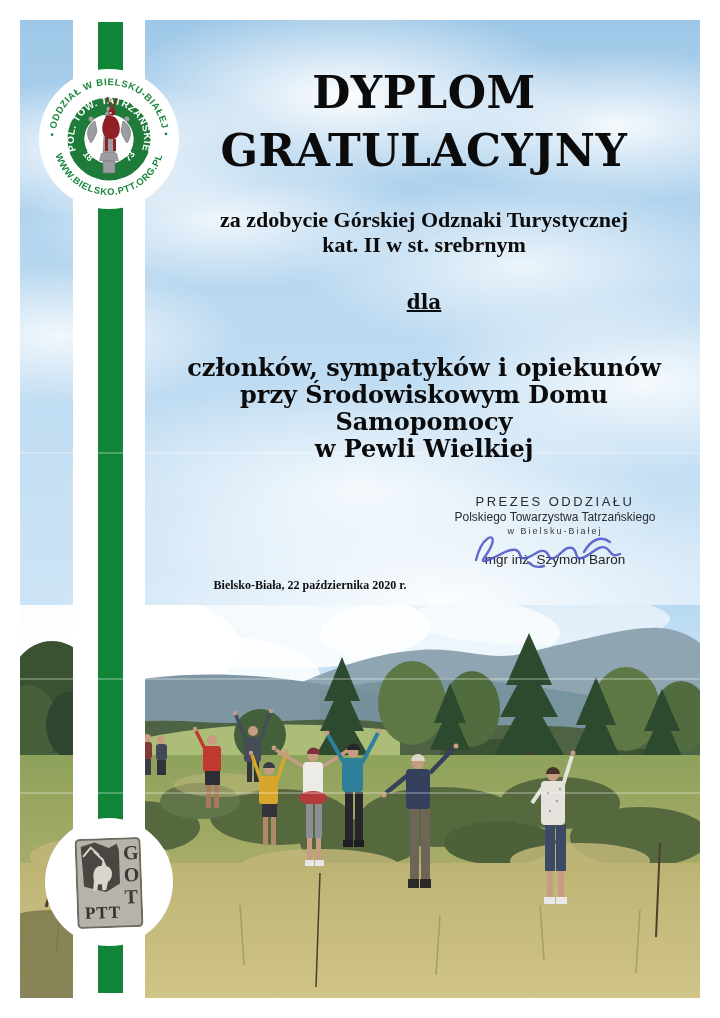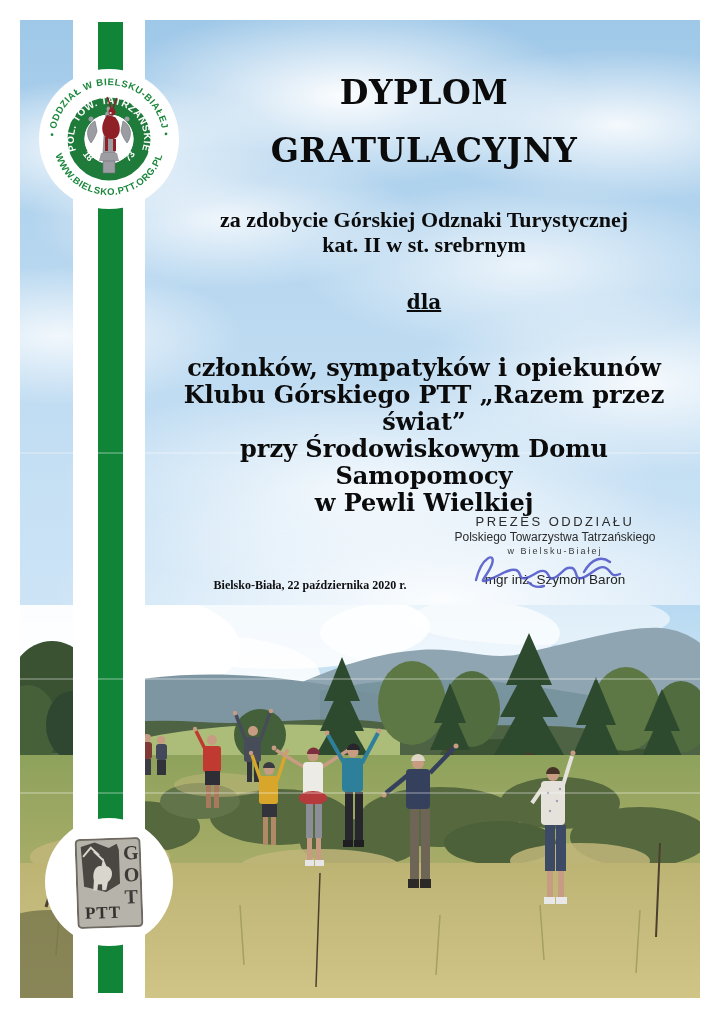--- a/index.html
+++ b/index.html
@@ -29,26 +29,26 @@
   
   .band{position:absolute;left:53px;top:0;width:72px;height:978px;background:#ffffff;z-index:4;}
   .green-stripe{position:absolute;left:78px;top:2px;width:25px;height:971px;background:#108538;z-index:5;}
   .circle-top{position:absolute;left:19px;top:49px;width:140px;height:140px;z-index:7;}
   .circle-bottom{position:absolute;left:25px;top:798px;width:128px;height:128px;border-radius:50%;
       background:#ffffff;z-index:7;}
   .got-badge{position:absolute;left:56px;top:818px;width:66px;height:90px;transform:rotate(-2deg);z-index:8;}
 
   
   .text-col{position:absolute;left:128px;width:552px;text-align:center;color:#0b0b0c;z-index:9;}
-  .title{top:44px;font-weight:700;font-size:33px;line-height:58px;letter-spacing:.5px;}
+  .title{top:44px;font-weight:700;font-size:44px;line-height:58px;letter-spacing:.5px;}
   .subtitle{top:187px;font-family:"Liberation Serif",serif;font-weight:700;font-size:22px;line-height:25px;}
   .dla{top:270px;font-weight:700;font-size:20px;text-decoration:underline;}
   .recipient{top:334px;font-weight:700;font-size:24px;line-height:27px;}
 
-  .sig-block{position:absolute;left:400px;top:494px;width:270px;text-align:center;z-index:9;
+  .sig-block{position:absolute;left:400px;top:474px;width:270px;text-align:center;z-index:9;
       font-family:"Liberation Sans",sans-serif;color:#2b2b2b;}
   .sig-role{font-size:13px;letter-spacing:2.5px;line-height:16px;}
   .sig-org{font-size:12px;line-height:15px;}
   .sig-place{font-size:9px;letter-spacing:2px;line-height:12px;color:#3a3a3a;}
   .sig-name{font-size:13.5px;line-height:16px;margin-top:15px;color:#222;}
   .sig-scribble{position:absolute;left:48px;top:32px;width:175px;height:46px;z-index:10;}
 
   .date-line{position:absolute;left:130px;top:558px;width:320px;text-align:center;z-index:9;
       font-family:"Liberation Serif",serif;font-weight:700;font-size:12px;color:#101012;}
 
@@ -359,21 +359,20 @@
 
   <div class="text-col subtitle">
     <div>za zdobycie Górskiej Odznaki Turystycznej</div>
     <div>kat. II w st. srebrnym</div>
   </div>
 
   <div class="text-col dla">dla</div>
 
   <div class="text-col recipient">
     <div>członków, sympatyków i opiekunów</div>
-    <div>Klubu Górskiego PTT „Razem przez świat”</div>
     <div>przy Środowiskowym Domu Samopomocy</div>
     <div>w Pewli Wielkiej</div>
   </div>
 
   <div class="sig-block">
     <div class="sig-role">PREZES ODDZIAŁU</div>
     <div class="sig-org">Polskiego Towarzystwa Tatrzańskiego</div>
     <div class="sig-place">w Bielsku-Białej</div>
     <svg class="sig-scribble" viewBox="0 0 175 46">
       <g stroke="#4a52c8" stroke-width="2.4" fill="none" stroke-linecap="round" opacity=".85">

